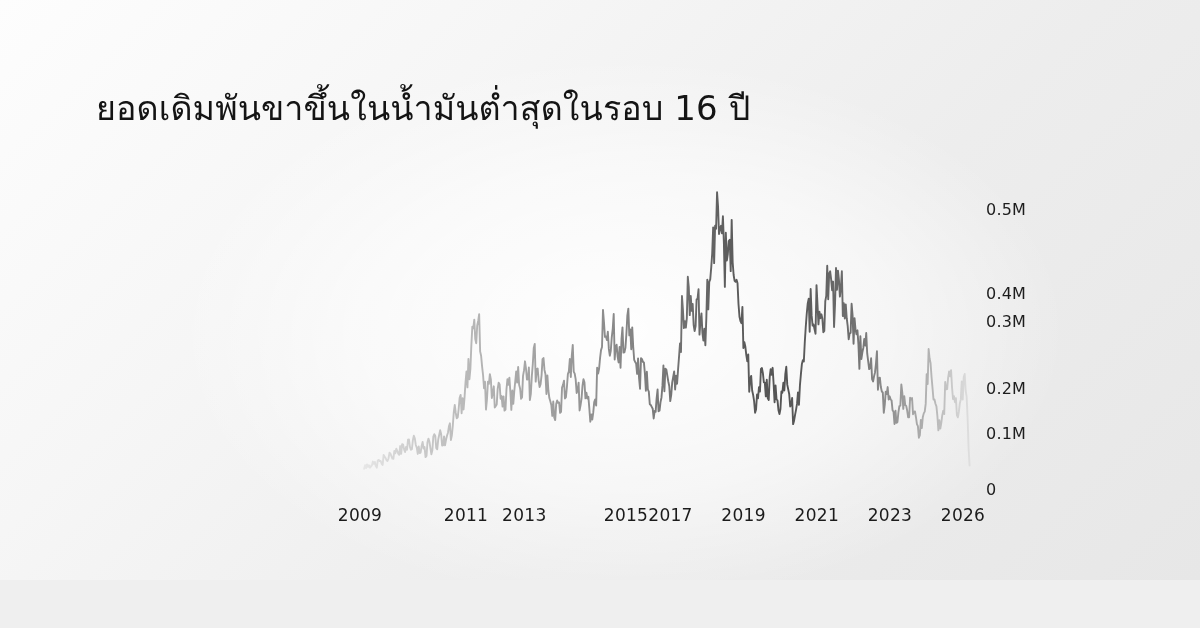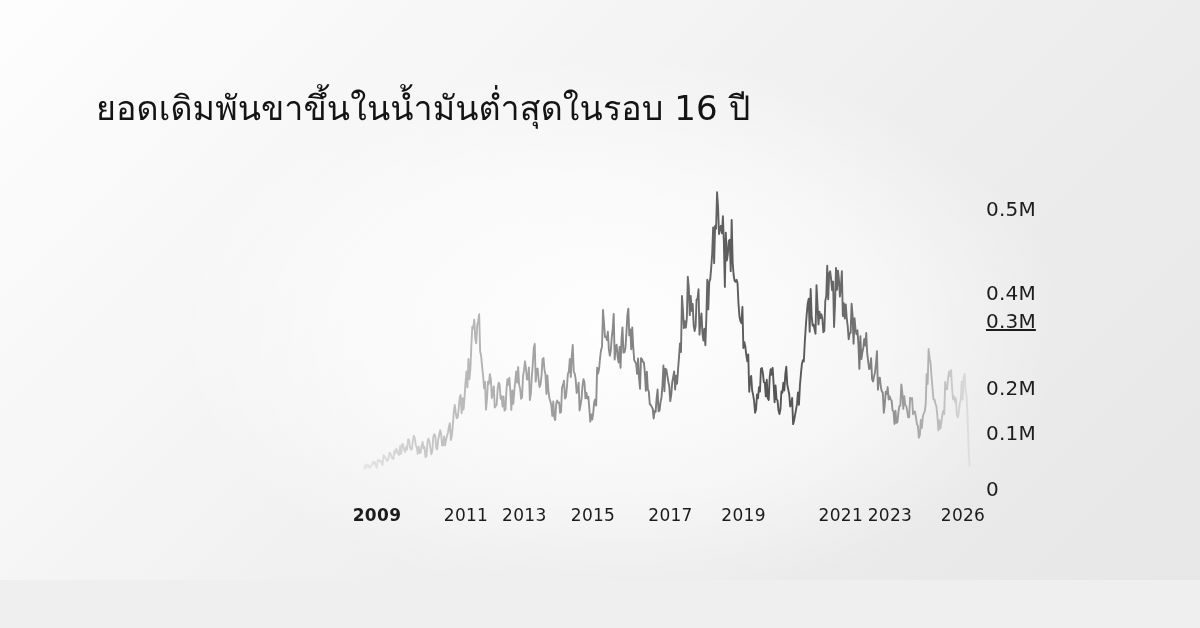--- a/index.html
+++ b/index.html
@@ -38,21 +38,21 @@
   #plot {
     position: absolute;
     left: 0;
     top: 0;
     width: 1200px;
     height: 628px;
   }
   .ytick {
     position: absolute;
     left: 986px;
-    font-size: 20px;
+    font-size: 16px;
     color: #1d1d1d;
     letter-spacing: 0.2px;
     white-space: nowrap;
     transform: translateY(-50%);
   }
   .xtick {
     position: absolute;
     top: 505px;
     font-size: 17px;
     color: #1b1b1b;
@@ -84,29 +84,29 @@
         <stop offset="1.00" stop-color="#dedede"></stop>
       </linearGradient>
     </defs>
     <path id="series-path" fill="none" stroke="url(#lineFade)" stroke-width="1.9" stroke-linejoin="round" stroke-linecap="round" d="M364.11 468.84L365.08 465.18L366.06 468.05L367.03 464.36L368.01 466.89L368.98 465.26L369.96 467.72L370.93 466.39L371.91 465.13L372.88 461.56L373.86 463.89L374.83 461.94L375.81 466.04L376.78 467.63L377.76 460.56L378.73 459.88L379.71 461.12L380.68 461.02L381.66 463.80L382.63 465.01L383.61 454.86L384.58 456.52L385.56 458.04L386.53 460.16L387.51 461.00L388.48 458.52L389.46 452.79L390.43 453.72L391.41 456.06L392.38 458.66L393.36 458.76L394.33 450.99L395.31 453.28L396.28 448.68L397.26 450.88L398.23 453.63L399.21 454.84L400.18 446.07L401.16 453.85L402.13 444.20L403.11 444.71L404.08 449.38L405.06 452.04L406.03 446.86L407.01 449.74L407.98 439.72L408.96 439.45L409.93 446.91L410.91 449.80L411.88 449.24L412.86 440.29L413.83 435.80L414.81 438.34L415.78 444.97L416.76 447.56L417.73 453.97L418.71 446.40L419.68 453.16L420.66 452.39L421.63 445.87L422.61 441.96L423.58 448.59L424.56 447.09L425.53 457.08L426.51 455.85L427.48 442.17L428.46 438.60L429.43 441.68L430.41 448.12L431.38 454.28L432.36 450.26L433.33 436.60L434.31 434.12L435.28 435.92L436.26 448.22L437.23 449.24L438.21 439.55L439.18 435.01L440.16 430.20L441.13 433.93L442.11 445.47L443.08 445.32L444.06 436.36L445.03 445.42L446.01 439.72L446.98 435.74L447.96 432.70L448.93 426.28L449.91 423.32L450.88 439.94L451.86 435.24L452.83 425.30L453.81 411.93L454.78 405.00L455.76 412.97L456.73 418.21L457.71 417.32L458.68 408.78L459.66 397.69L460.63 394.92L461.61 413.24L462.58 398.24L463.56 409.48L464.53 397.56L465.51 382.21L466.48 371.40L467.46 387.35L468.43 358.88L469.41 379.24L470.38 368.91L471.36 344.86L472.33 326.60L473.31 328.19L474.28 319.63L475.26 338.92L476.23 343.29L477.21 325.47L478.18 321.00L479.16 314.15L480.13 351.35L481.11 355.72L482.08 366.39L483.06 375.00L484.03 388.20L485.01 381.79L485.98 409.57L486.96 399.40L487.93 381.60L488.91 383.80L489.88 374.20L490.86 379.40L491.83 397.98L492.81 392.68L493.78 386.33L494.76 407.48L495.73 406.12L496.71 404.42L497.68 388.78L498.66 382.60L499.63 384.48L500.61 398.75L501.58 396.04L502.56 406.58L503.53 396.39L504.51 410.60L505.48 409.64L506.46 389.43L507.43 379.24L508.41 384.74L509.38 377.62L510.36 391.56L511.33 409.87L512.31 390.56L513.28 403.88L514.26 391.41L515.23 381.48L516.21 371.40L517.18 382.55L518.16 366.96L519.13 384.84L520.11 388.44L521.08 398.85L522.06 397.16L523.03 375.81L524.01 370.40L524.98 361.32L525.96 368.21L526.93 379.53L527.91 379.24L528.88 367.55L529.86 400.04L530.83 393.80L531.81 376.48L532.78 364.41L533.76 347.88L534.73 343.85L535.71 381.62L536.68 369.16L537.66 368.52L538.63 380.04L539.61 387.08L540.58 384.11L541.56 375.35L542.53 359.08L543.51 358.06L544.48 369.93L545.46 374.20L546.43 394.05L547.41 375.50L548.38 390.44L549.36 398.02L550.33 401.26L551.31 405.00L552.28 415.86L553.26 401.45L554.23 417.32L555.21 420.06L556.18 404.12L557.16 400.52L558.13 402.76L559.11 402.36L560.08 412.84L561.06 411.77L562.03 387.65L563.01 384.84L563.98 380.66L564.96 398.48L565.93 397.16L566.91 387.01L567.88 374.11L568.86 371.40L569.83 359.05L570.81 377.05L571.78 355.72L572.76 344.94L573.73 371.67L574.71 373.64L575.68 379.32L576.66 392.98L577.63 390.44L578.61 382.59L579.58 410.45L580.56 405.00L581.53 398.71L582.51 385.66L583.48 379.24L584.46 382.32L585.43 398.37L586.41 392.68L587.38 398.58L588.36 396.78L589.33 408.36L590.31 421.72L591.28 414.52L592.26 419.56L593.23 412.65L594.21 402.07L595.18 399.40L596.16 405.61L597.13 367.71L598.11 373.64L599.08 368.88L600.06 358.09L601.03 350.12L602.01 347.07L602.98 309.89L603.96 322.12L604.93 336.83L605.91 336.43L606.88 340.04L607.86 331.72L608.83 348.90L609.81 355.72L610.78 350.71L611.76 337.32L612.73 328.84L613.71 314.00L614.68 359.43L615.66 346.76L616.63 344.71L617.61 356.66L618.58 362.44L619.56 347.01L620.53 367.82L621.51 338.92L622.48 327.37L623.46 352.59L624.43 352.36L625.41 347.86L626.38 334.12L627.36 315.40L628.33 308.63L629.31 335.35L630.28 329.40L631.26 349.22L632.23 327.33L633.21 346.76L634.18 359.79L635.16 361.96L636.13 363.56L637.11 373.90L638.08 358.41L639.06 378.12L640.03 388.72L641.01 358.10L641.98 359.08L642.96 361.90L643.93 362.57L644.91 373.64L645.88 390.68L646.86 371.69L647.83 389.32L648.81 391.60L649.78 404.17L650.76 405.00L651.73 406.83L652.71 408.69L653.68 418.44L654.66 411.07L655.63 411.85L656.61 398.28L657.58 389.50L658.56 411.29L659.53 410.60L660.51 402.10L661.48 397.45L662.46 385.40L663.43 365.55L664.41 391.30L665.38 368.60L666.36 369.60L667.33 375.70L668.31 381.48L669.28 386.21L670.26 401.07L671.23 394.92L672.21 382.38L673.18 377.02L674.16 371.40L675.13 389.54L676.11 375.74L677.08 383.72L678.06 369.57L679.03 356.89L680.01 343.40L680.98 351.97L681.96 295.96L682.93 309.80L683.91 328.13L684.88 321.29L685.86 327.72L686.83 318.20L687.81 276.79L688.78 287.40L689.76 315.16L690.73 295.90L691.71 310.92L692.68 304.03L693.66 325.04L694.63 331.08L695.61 325.95L696.58 299.52L697.56 298.60L698.53 289.27L699.51 334.66L700.48 321.00L701.46 313.37L702.43 333.16L703.41 340.60L704.38 328.80L705.36 345.21L706.33 318.20L707.31 279.58L708.28 309.41L709.26 281.80L710.23 279.37L711.21 267.59L712.18 253.80L713.16 227.34L714.13 263.12L715.11 225.80L716.08 228.80L717.06 192.29L718.03 206.20L719.01 233.96L719.98 228.51L720.96 225.80L721.93 233.36L722.91 216.28L723.88 242.60L724.86 286.91L725.83 232.82L726.81 260.52L727.78 254.32L728.76 241.07L729.73 239.80L730.71 271.14L731.68 219.84L732.66 262.20L733.63 275.02L734.61 280.83L735.58 281.80L736.56 279.78L737.53 283.32L738.51 304.20L739.48 316.74L740.46 321.01L741.43 323.24L742.41 306.85L743.38 348.04L744.36 342.28L745.33 346.55L746.31 355.15L747.28 361.32L748.26 354.41L749.23 391.71L750.21 379.24L751.18 375.85L752.16 390.47L753.13 394.92L754.11 401.08L755.08 412.75L756.06 409.48L757.03 394.45L758.01 398.30L758.98 387.08L759.96 391.59L760.93 368.87L761.91 368.04L762.88 373.14L763.86 382.39L764.83 382.60L765.81 396.34L766.78 379.76L767.76 398.28L768.73 399.89L769.71 376.90L770.68 369.16L771.66 374.74L772.63 367.83L773.61 383.72L774.58 402.21L775.56 385.48L776.53 399.40L777.51 400.35L778.48 410.31L779.46 413.96L780.43 409.09L781.41 391.47L782.38 392.68L783.36 382.79L784.33 390.49L785.31 374.20L786.28 366.80L787.26 384.67L788.23 389.32L789.21 394.11L790.18 406.50L791.16 405.00L792.13 397.92L793.11 424.17L794.08 420.68L795.06 414.86L796.03 409.85L797.01 403.88L797.98 392.40L798.96 404.82L799.93 385.40L800.91 374.10L801.88 364.04L802.86 360.20L803.83 361.44L804.81 341.72L805.78 326.60L806.76 313.58L807.73 303.32L808.71 298.60L809.68 331.80L810.66 289.05L811.63 315.40L812.61 325.60L813.58 324.50L814.56 329.40L815.53 333.74L816.51 285.11L817.48 304.20L818.46 324.34L819.43 311.67L820.41 318.20L821.38 314.33L822.36 318.48L823.33 332.20L824.31 330.91L825.28 301.21L826.26 295.80L827.23 265.67L828.21 299.29L829.18 273.40L830.16 271.31L831.13 279.32L832.11 290.20L833.08 281.57L834.06 326.97L835.03 304.20L836.01 268.05L836.98 289.79L837.96 270.60L838.93 279.87L839.91 296.58L840.88 287.40L841.86 271.22L842.83 316.10L843.81 303.08L844.78 318.48L845.76 304.40L846.73 318.20L847.71 326.16L848.68 339.29L849.66 333.32L850.63 332.80L851.61 303.79L852.58 315.40L853.56 343.69L854.53 318.11L855.51 329.40L856.48 334.38L857.46 330.32L858.43 344.52L859.41 368.84L860.38 336.21L861.36 359.08L862.33 352.55L863.31 347.91L864.28 338.92L865.26 345.61L866.23 332.97L867.21 353.48L868.18 361.10L869.16 369.15L870.13 368.04L871.11 358.22L872.08 379.22L873.06 381.48L874.03 376.39L875.01 372.43L875.98 363.56L876.96 351.16L877.93 389.73L878.91 378.12L879.88 377.65L880.86 387.05L881.83 391.56L882.81 392.46L883.78 412.80L884.76 405.00L885.73 391.68L886.71 394.13L887.68 387.08L888.66 399.47L889.63 396.30L890.61 399.40L891.58 400.35L892.56 410.18L893.53 411.72L894.51 423.98L895.48 410.70L896.46 422.92L897.43 422.11L898.41 412.43L899.38 406.12L900.36 405.65L901.33 384.45L902.31 392.68L903.28 408.83L904.26 396.08L905.23 405.00L906.21 405.85L907.18 410.53L908.16 417.32L909.13 417.29L910.11 397.77L911.08 399.40L912.06 398.03L913.03 414.22L914.01 411.72L914.98 411.41L915.96 417.24L916.93 424.04L917.91 426.11L918.88 437.70L919.86 435.24L920.83 420.07L921.81 428.05L922.78 417.32L923.76 413.38L924.73 411.64L925.71 403.88L926.68 374.15L927.66 383.95L928.63 349.00L929.61 358.50L930.58 363.23L931.56 377.00L932.53 388.05L933.51 399.48L934.48 399.40L935.46 403.71L936.43 406.42L937.41 416.20L938.38 430.35L939.36 420.32L940.33 428.52L941.31 422.87L942.28 415.13L943.26 410.60L944.23 414.12L945.21 381.94L946.18 389.32L947.16 389.17L948.13 377.78L949.11 371.40L950.08 376.30L951.06 370.12L952.03 387.08L953.01 398.97L953.98 396.25L954.96 402.20L955.93 398.14L956.91 415.03L957.88 417.32L958.86 411.94L959.83 403.38L960.81 399.40L961.78 381.37L962.76 399.56L963.73 377.00L964.71 374.01L965.68 390.74L966.66 396.60L967.63 418.30L968.61 448.09L969.58 465.48"></path>
   </svg>
 
   <div id="yticks">
       <div class="ytick" style="top: 489px;">0</div>
       <div class="ytick" style="top: 433px;">0.1M</div>
       <div class="ytick" style="top: 388px;">0.2M</div>
-      <div class="ytick" style="top: 321px; text-decoration: underline;">0.3M</div>
+      <div class="ytick" style="top: 321px;">0.3M</div>
       <div class="ytick" style="top: 265px; margin-top: 28px;">0.4M</div>
       <div class="ytick" style="top: 209px;">0.5M</div>
     </div>
   <div id="xticks">
-      <div class="xtick" style="left: 377px; font-weight: bold;">2009</div>
+      <div class="xtick" style="left: 360px;">2009</div>
       <div class="xtick" style="left: 466px;">2011</div>
       <div class="xtick" style="left: 524.3px;">2013</div>
-      <div class="xtick" style="left: 593px;">2015</div>
+      <div class="xtick" style="left: 626px;">2015</div>
       <div class="xtick" style="left: 670.5px;">2017</div>
       <div class="xtick" style="left: 743.6px;">2019</div>
-      <div class="xtick" style="left: 816.8px; margin-left: 24px;">2021</div>
+      <div class="xtick" style="left: 816.8px;">2021</div>
       <div class="xtick" style="left: 889.9px;">2023</div>
       <div class="xtick" style="left: 963px;">2026</div>
     </div>
 
 </div>
 
 </body></html>

